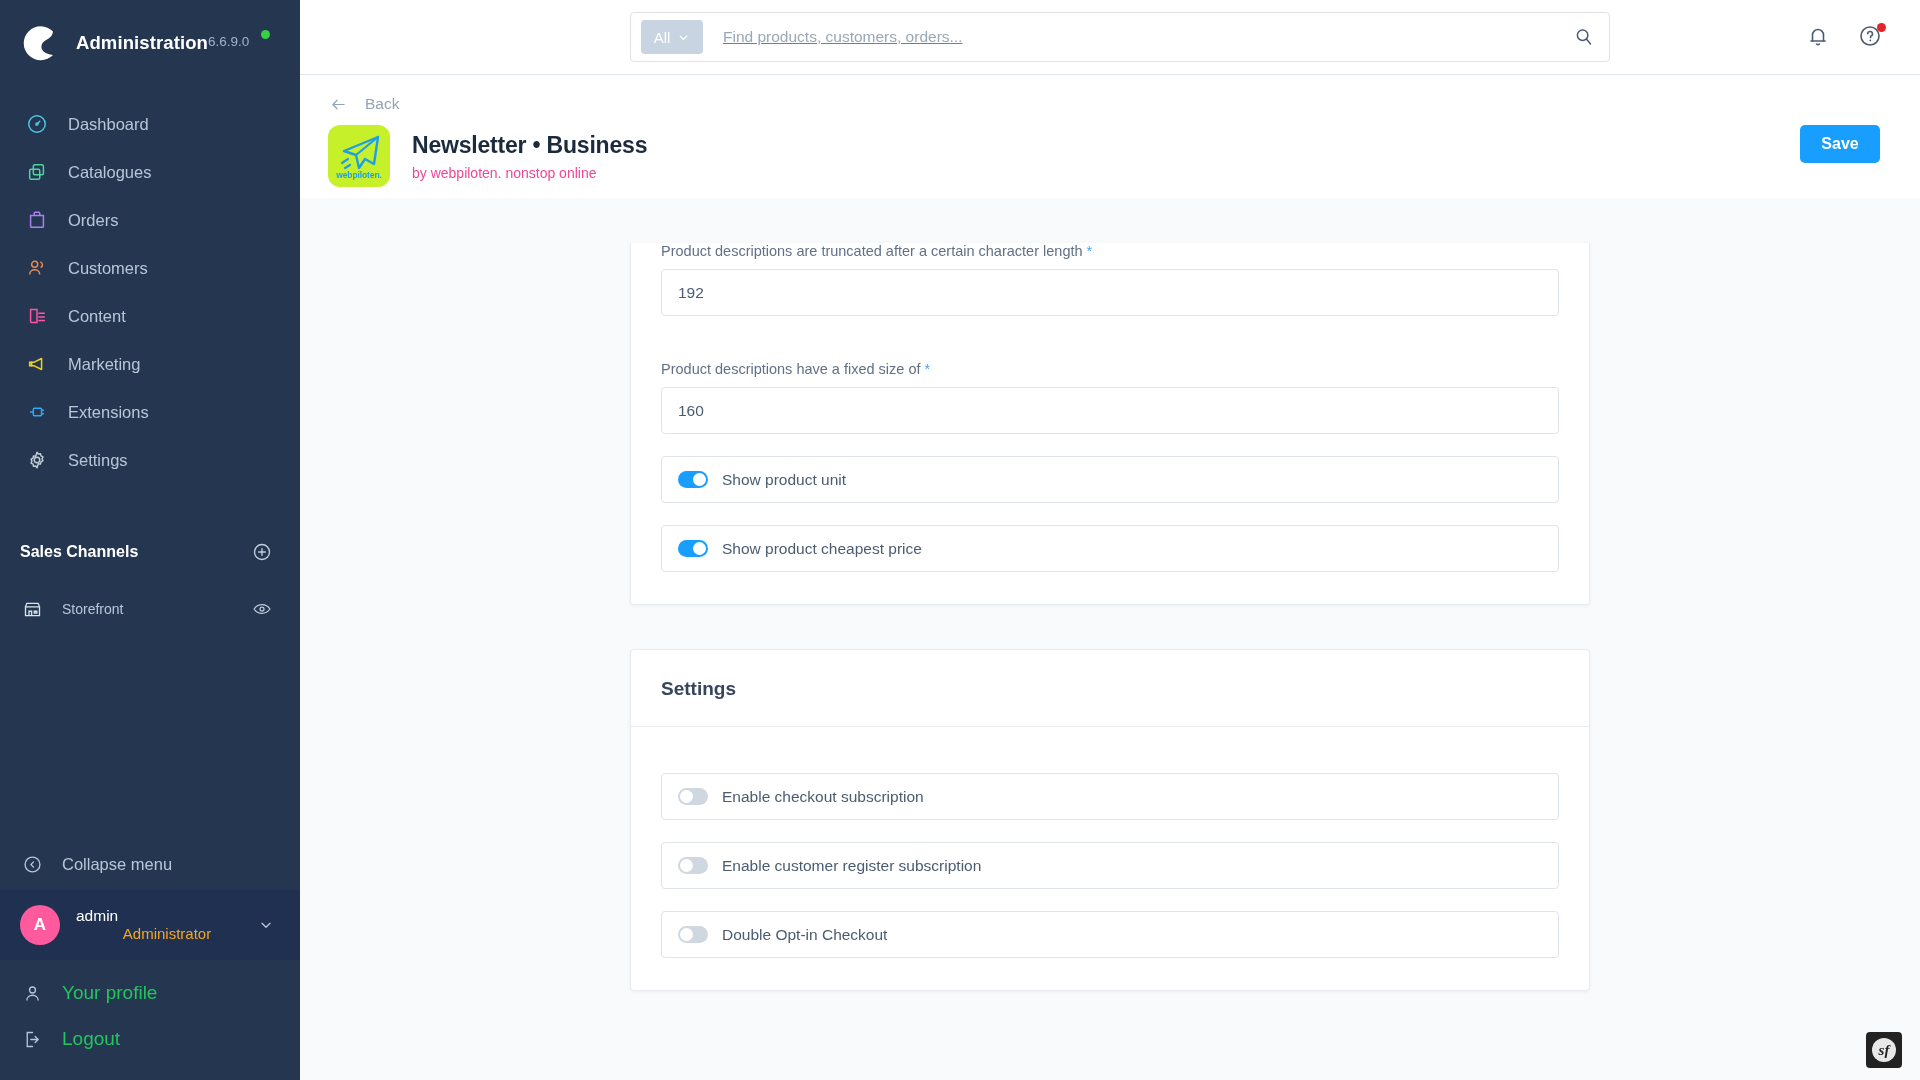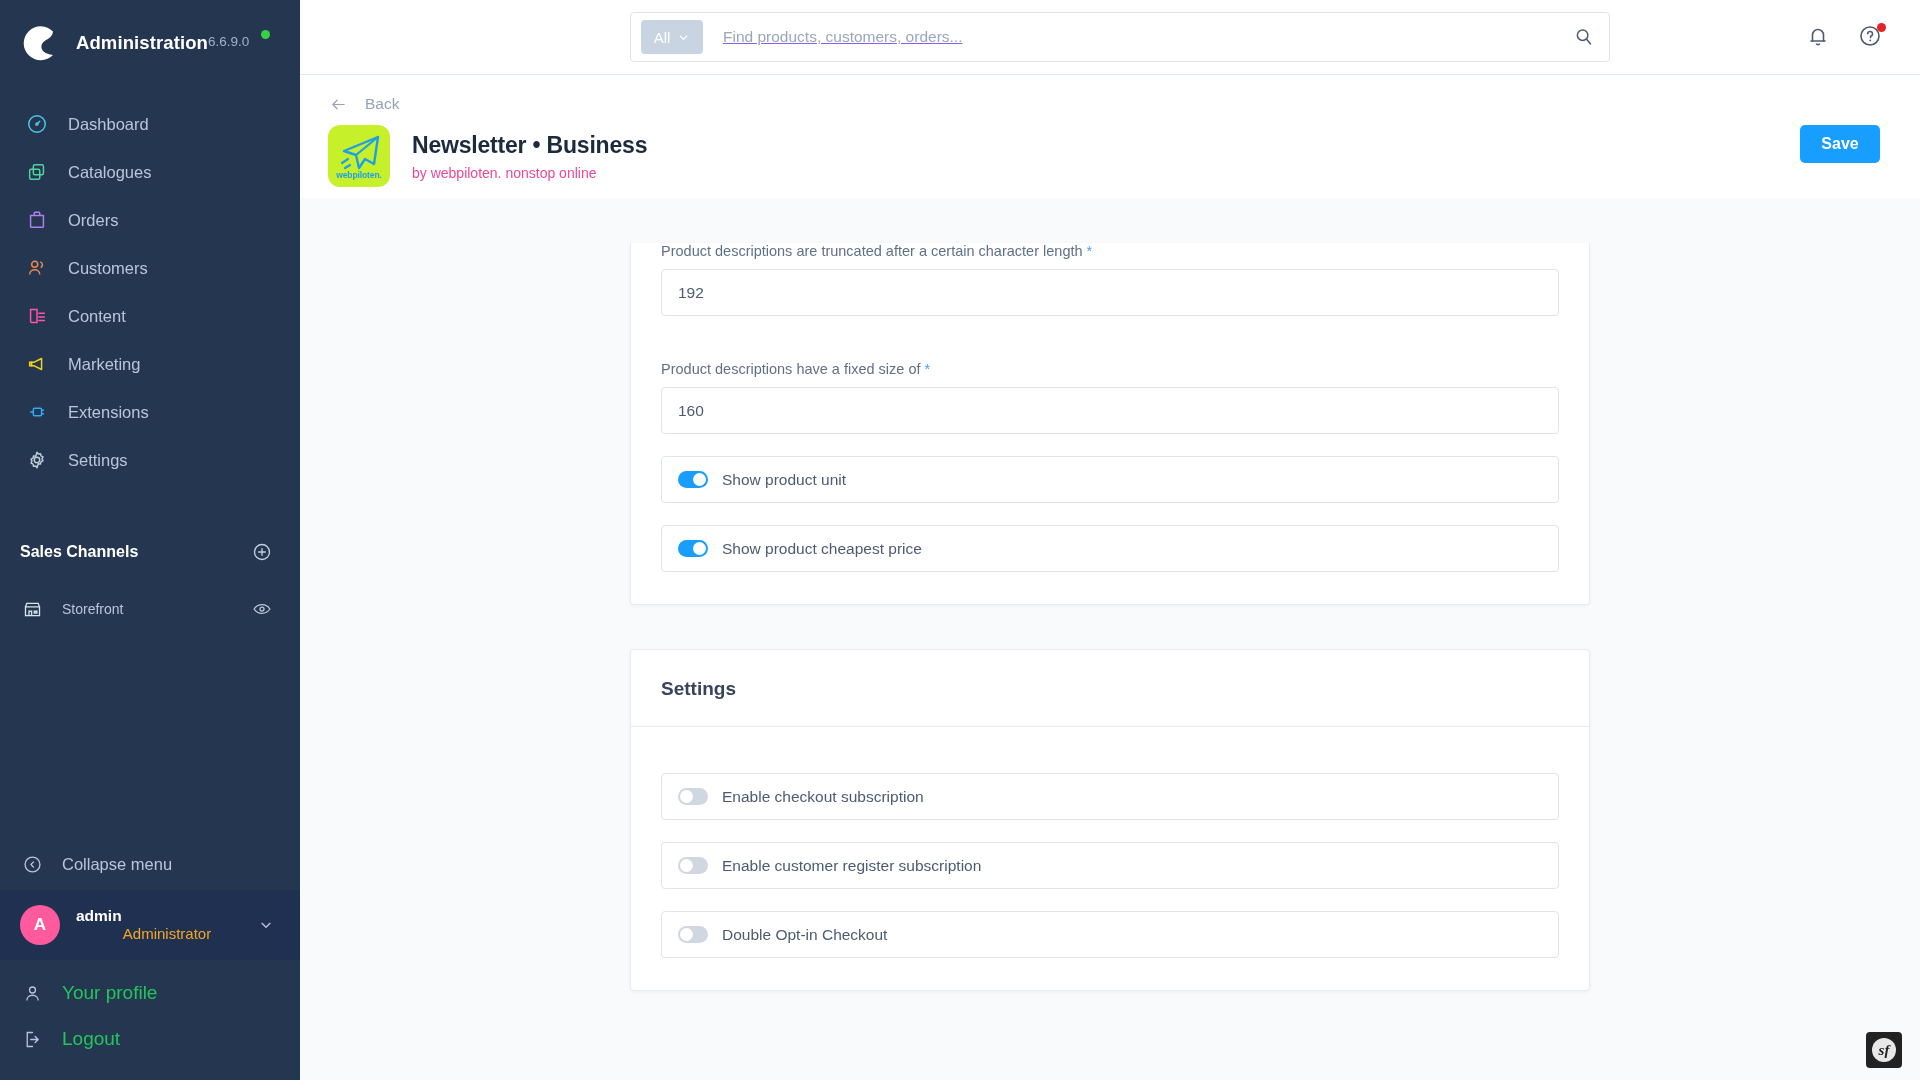--- a/index.html
+++ b/index.html
@@ -77,21 +77,21 @@
     background: #1f3050; height: 70px; padding: 0 26px 0 20px;
     cursor: pointer;
   }
   .avatar {
     width: 40px; height: 40px; border-radius: 50%;
     background: #ff5a9d; color: #fff;
     display: flex; align-items: center; justify-content: center;
     font-size: 17px; font-weight: bold; flex: 0 0 40px; margin-right: 16px;
   }
   .user-meta { display: flex; flex-direction: column; flex: 1; line-height: 1.25; }
-  .user-name { color: #fff; font-size: 15.5px; font-weight: bold; }
+  .user-name { color: #fff; font-size: 15.5px; font-weight: normal; }
   .user-role { color: #f5a623; font-size: 15px; text-align: center; }
   .user-chev { width: 16px; height: 16px; flex: 0 0 16px; }
 
   .bottom-links { background: #253750; padding: 10px 0 18px 0; }
   .bottom-link {
     display: flex; align-items: center; height: 46px; padding: 0 20px; cursor: pointer;
   }
   .bl-icon { width: 24px; height: 24px; flex:0 0 24px; margin-right: 18px;
              display:flex;align-items:center;justify-content:center; }
   .bl-label { color: #22c55e; font-size: 19px; }

